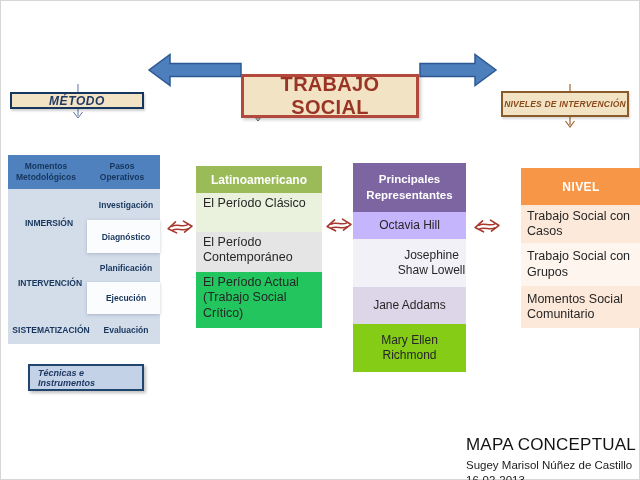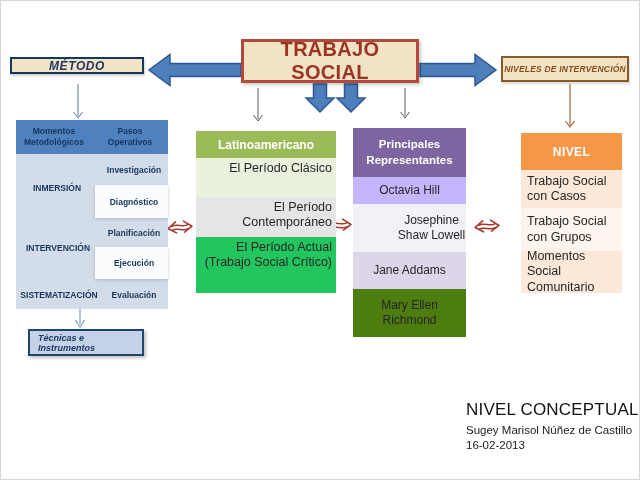--- a/index.html
+++ b/index.html
@@ -1,68 +1,68 @@
 <!DOCTYPE html>
 <html><head>
 <meta charset="utf-8">
 <style>
   html,body{margin:0;padding:0;background:#fff;}
   .canvas{
     position:relative;width:640px;height:480px;background:#ffffff;overflow:hidden;
     font-family:"Liberation Sans",sans-serif;
     box-shadow:inset 0 0 0 1px #d6d6d6;
   }
-  .abs{position:absolute;box-sizing:border-box;}
+  .abs{position:absolute;box-sizing:border-box;margin-top:35px;}
   .overlay{position:absolute;left:0;top:0;pointer-events:none;}
 
   
   .tanbox{background:#F2E3C5;display:flex;align-items:center;justify-content:center;text-align:center;}
   .metodo{left:10px;top:57px;width:134px;height:17px;border:2px solid #17365D;color:#1F3864;
           font-weight:bold;font-style:italic;font-size:12px;letter-spacing:.6px;box-shadow:1px 2px 2px rgba(0,0,0,.18);}
   .trabajo{left:241px;top:39px;width:178px;height:44px;border:3px solid #B3493C;color:#9A3526;
           font-weight:bold;font-size:20px;letter-spacing:.3px;box-shadow:2px 2px 3px rgba(0,0,0,.2);}
   .niveles{left:501px;top:56px;width:128px;height:26px;border:2px solid #8A5A28;color:#8A4A1B;
           font-weight:bold;font-style:italic;font-size:8.5px;letter-spacing:.2px;box-shadow:1px 2px 2px rgba(0,0,0,.15);}
 
   
-  .mtable{left:16px;top:120px;width:152px;height:189px;}
+  .mtable{left:8px;top:120px;width:152px;height:189px;}
   .mtable-header{display:flex;height:34px;background:#4E81BD;color:#17365D;font-weight:bold;
                  font-size:8.5px;line-height:1.25;text-align:center;align-items:center;}
   .mtable-header .hcell{flex:1;padding:0 4px;}
   .mtable-body{position:relative;height:155px;background:#D3DCE9;}
   .wcell{position:absolute;background:#FBFCFE;box-shadow:0 1px 3px rgba(110,125,150,.4);}
   .mlabel{position:absolute;transform:translate(-50%,-50%);white-space:nowrap;
           font-size:8.5px;font-weight:600;color:#17365D;}
 
   .tecnicas{left:28px;top:329px;width:116px;height:27px;background:#C3D2E6;border:2px solid #20456F;
           color:#1F3864;font-weight:bold;font-style:italic;font-size:9px;display:flex;align-items:center;
           justify-content:center;box-shadow:2px 2px 3px rgba(0,0,0,.25);padding-left:8px;}
 
   
   .col-header{display:flex;align-items:center;justify-content:center;text-align:center;
               color:#fff;font-weight:bold;}
   .item{color:#262626;box-sizing:border-box;}
 
-  .latino{left:196px;top:131px;width:140px;}
+  .latino{left:196px;top:131px;width:126px;}
   .latino .col-header{height:27px;background:#9BBB59;font-size:12px;}
-  .latino .item{font-size:12.5px;line-height:1.22;padding:3px 4px 0 7px;text-align:right;}
+  .latino .item{font-size:12.5px;line-height:1.22;padding:3px 4px 0 7px;}
   .lt1{height:39px;background:#EAF1DD;}
   .lt2{height:40px;background:#e5e5e5;}
   .lt3{height:56px;background:#22c55e;}
 
   .repr{left:353px;top:128px;width:113px;}
   .repr .col-header{height:49px;background:#7C65A0;font-size:11.5px;line-height:1.35;padding:0 10px;}
   .repr .item{display:flex;align-items:center;justify-content:center;text-align:center;
               font-size:12px;line-height:1.25;}
   .rp1{height:27px;background:#c4b5fd;}
   .rp2{height:48px;background:#F3F1F8;padding-left:44px;}
   .rp3{height:37px;background:#DDD6E9;}
-  .rp4{height:48px;background:#4d7c0f;}
+  .rp4{height:48px;background:#84cc16;}
 
-  .nivel{left:521px;top:133px;width:101px;}
+  .nivel{left:521px;top:133px;width:120px;}
   .nivel .col-header{height:37px;background:#F79646;font-size:12px;letter-spacing:.4px;}
   .nivel .item{display:flex;align-items:center;font-size:12.5px;line-height:1.22;padding-left:6px;}
   .nv1{height:38px;background:#FDE9D9;}
   .nv2{height:43px;background:#FDF5EE;}
   .nv3{height:42px;background:#FDE9D9;}
 
   
   .footer{left:466px;top:400px;color:#141414;}
   .footer-title{font-size:17px;margin-bottom:3px;letter-spacing:.2px;}
   .footer-line{font-size:11.5px;line-height:1.3;color:#1c1c1c;}
@@ -164,18 +164,18 @@
   </div>
 
   <div class="abs nivel">
     <div class="col-header">NIVEL</div>
     <div class="item nv1">Trabajo Social con Casos</div>
     <div class="item nv2">Trabajo Social con Grupos</div>
     <div class="item nv3">Momentos Social Comunitario</div>
   </div>
 
   <div class="abs footer">
-    <div class="footer-title">NIVEL CONCEPTUAL</div>
+    <div class="footer-title">MAPA CONCEPTUAL</div>
     <div class="footer-line">Sugey Marisol Núñez de Castillo</div>
     <div class="footer-line">16-02-2013</div>
   </div>
 
 </div>
 
 </body></html>

